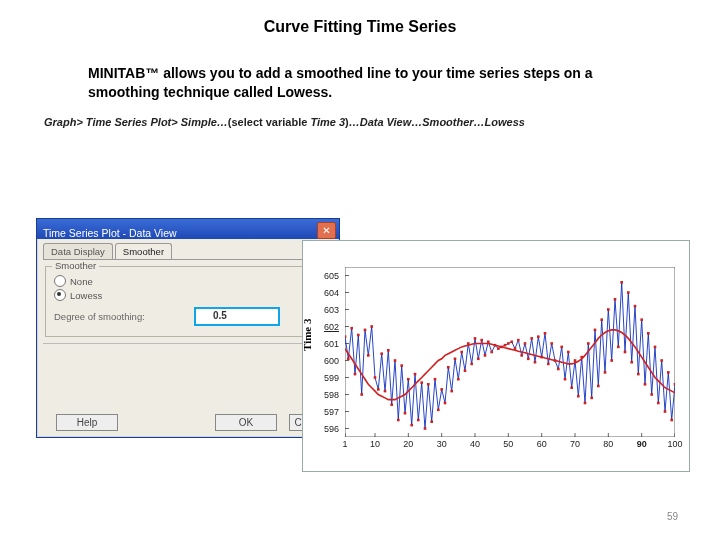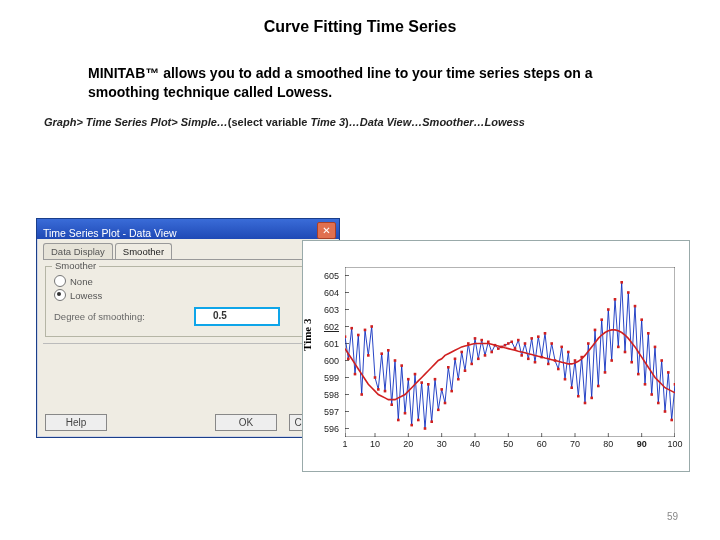--- a/index.html
+++ b/index.html
@@ -133,20 +133,21 @@
     display: flex;
     padding: 0 8px;
   }
   .dbtn {
     border: 1px solid #888;
     background: #eee;
     padding: 2px 0;
     font-size: 10px;
     color: #444;
     text-align: center;
+    margin-left: 11px;
   }
   .dbtn.help { width: 60px; }
   .dbtn.ok { width: 60px; margin-left: auto; }
   .dbtn.cancel { width: 40px; margin-left: 12px; }
   .hr { border-top: 1px solid #bbb; margin: 6px 6px 0 6px; }
 
   
   .chart {
     position: absolute;
     left: 302px;

